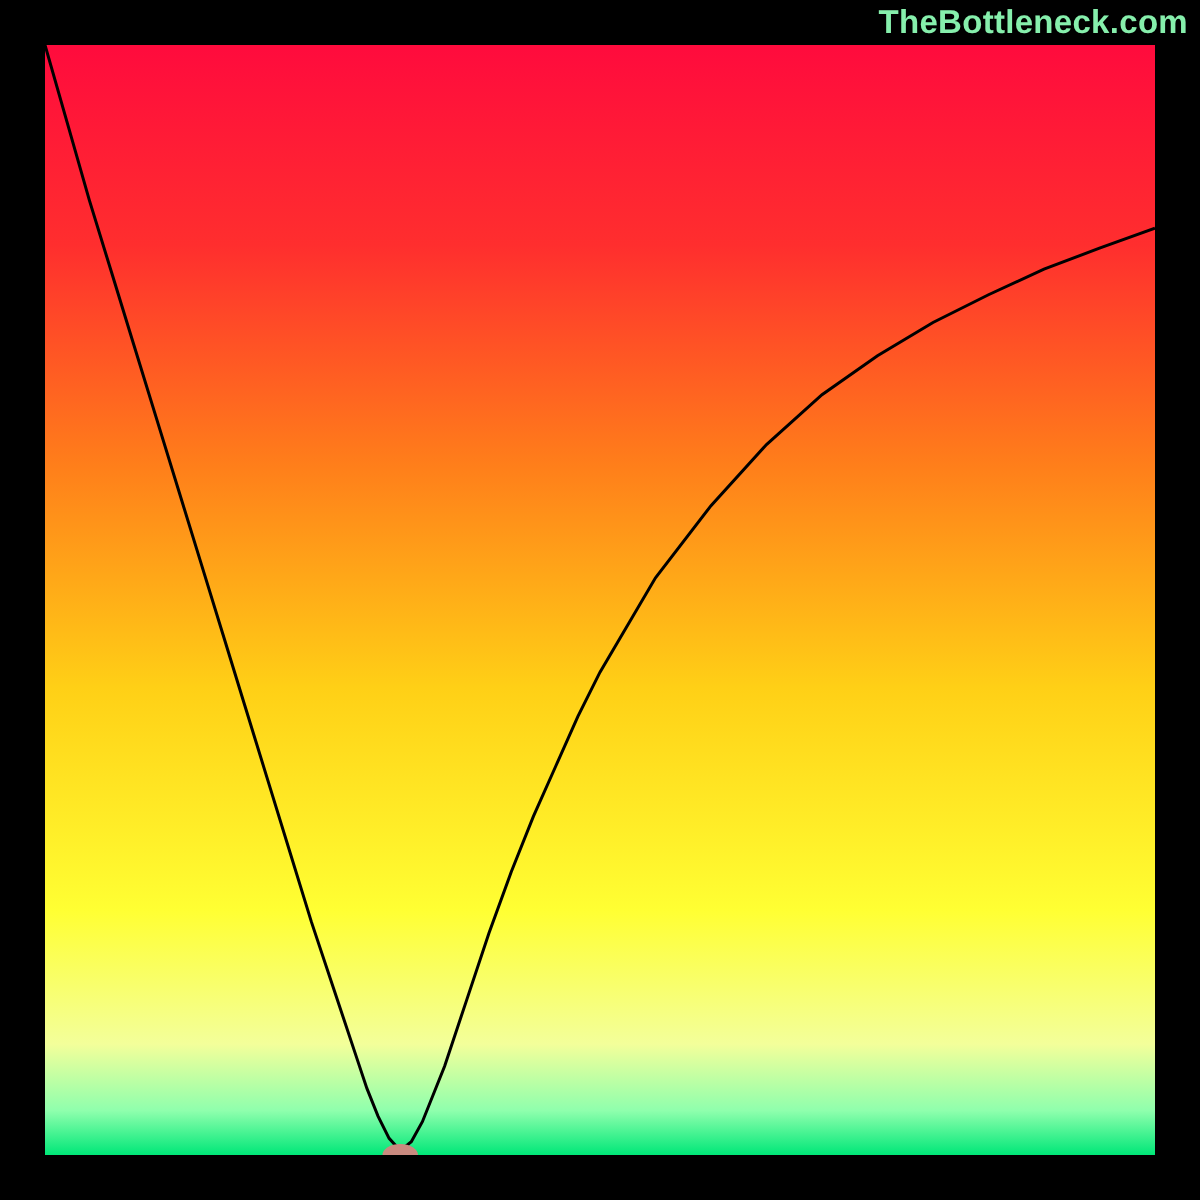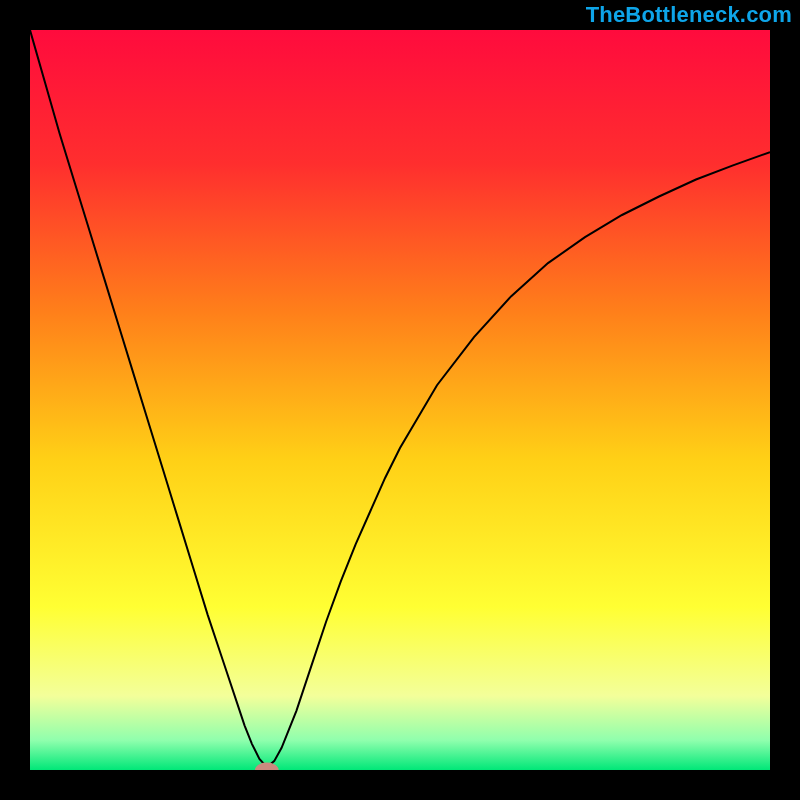--- a/index.html
+++ b/index.html
@@ -13,21 +13,21 @@
   .wrapper {
     position: relative;
     width: 800px;
     height: 800px;
     background: #000;
   }
   .watermark {
     position: absolute;
     top: 2px;
     right: 8px;
-    color: #0ea5e9;
+    color: #86efac;
     font-size: 22px;
     font-weight: 600;
     z-index: 10;
     letter-spacing: 0.2px;
   }
   .frame {
     position: absolute;
     left: 30px;
     top: 30px;
     width: 740px;

